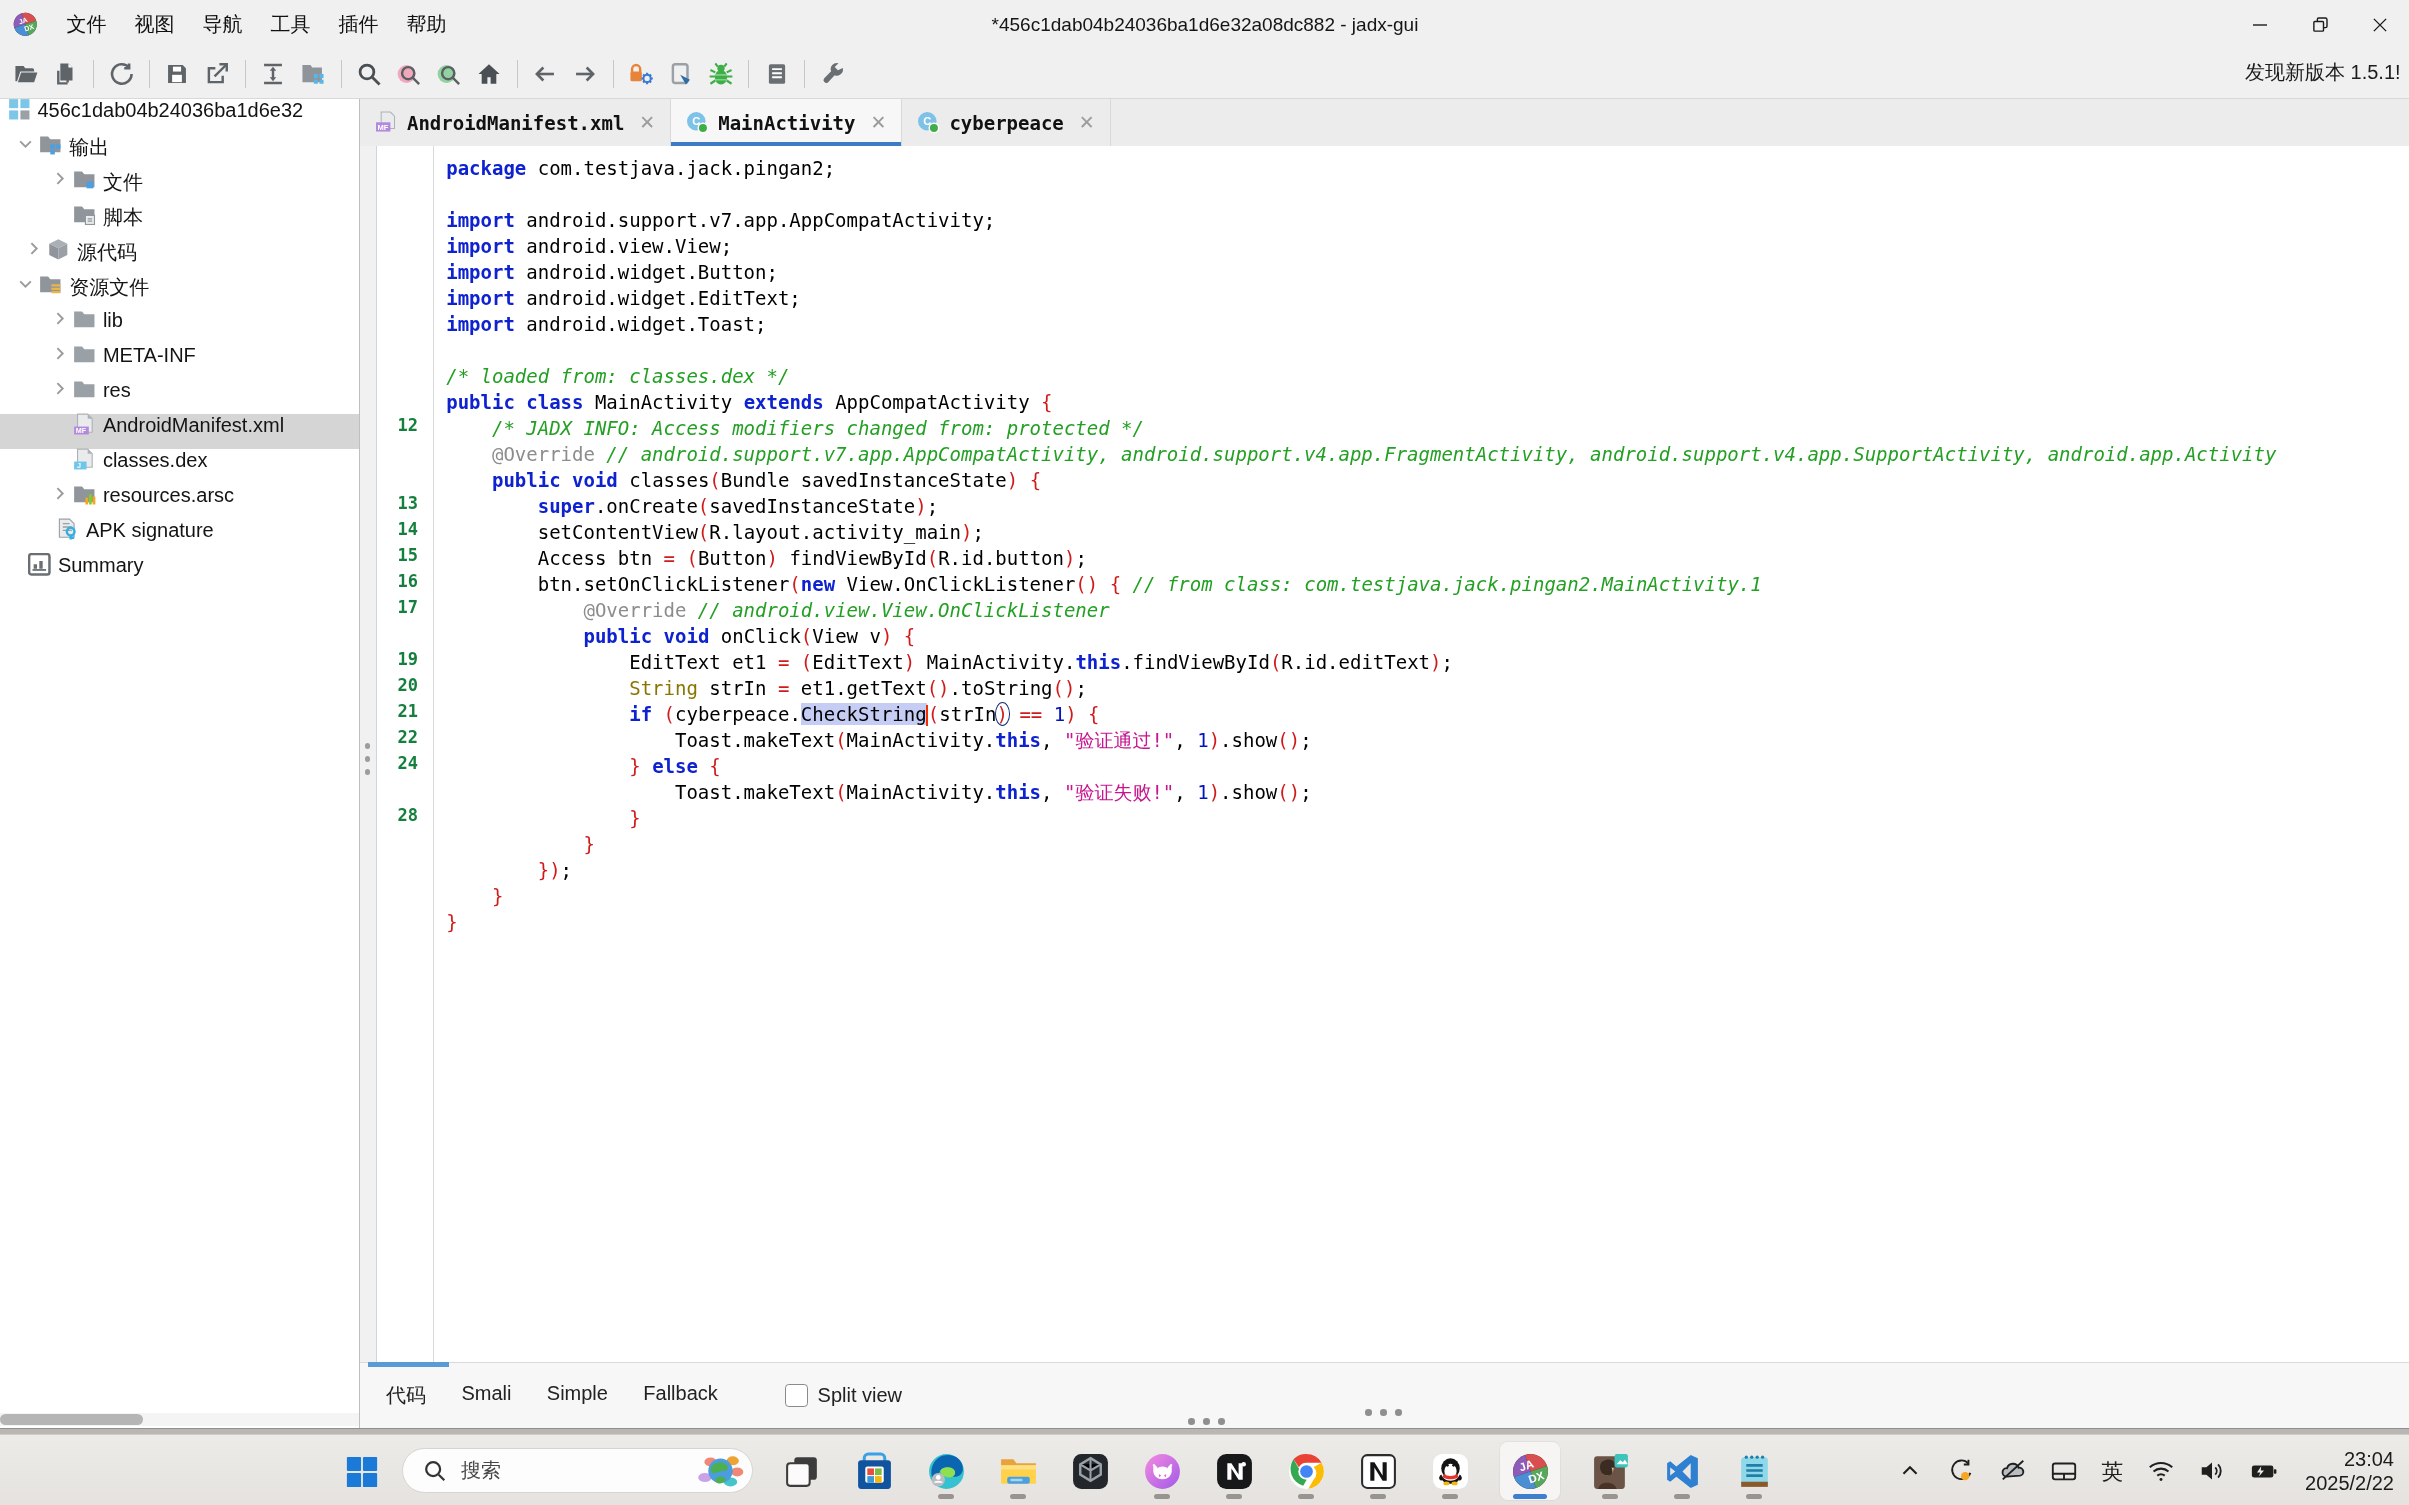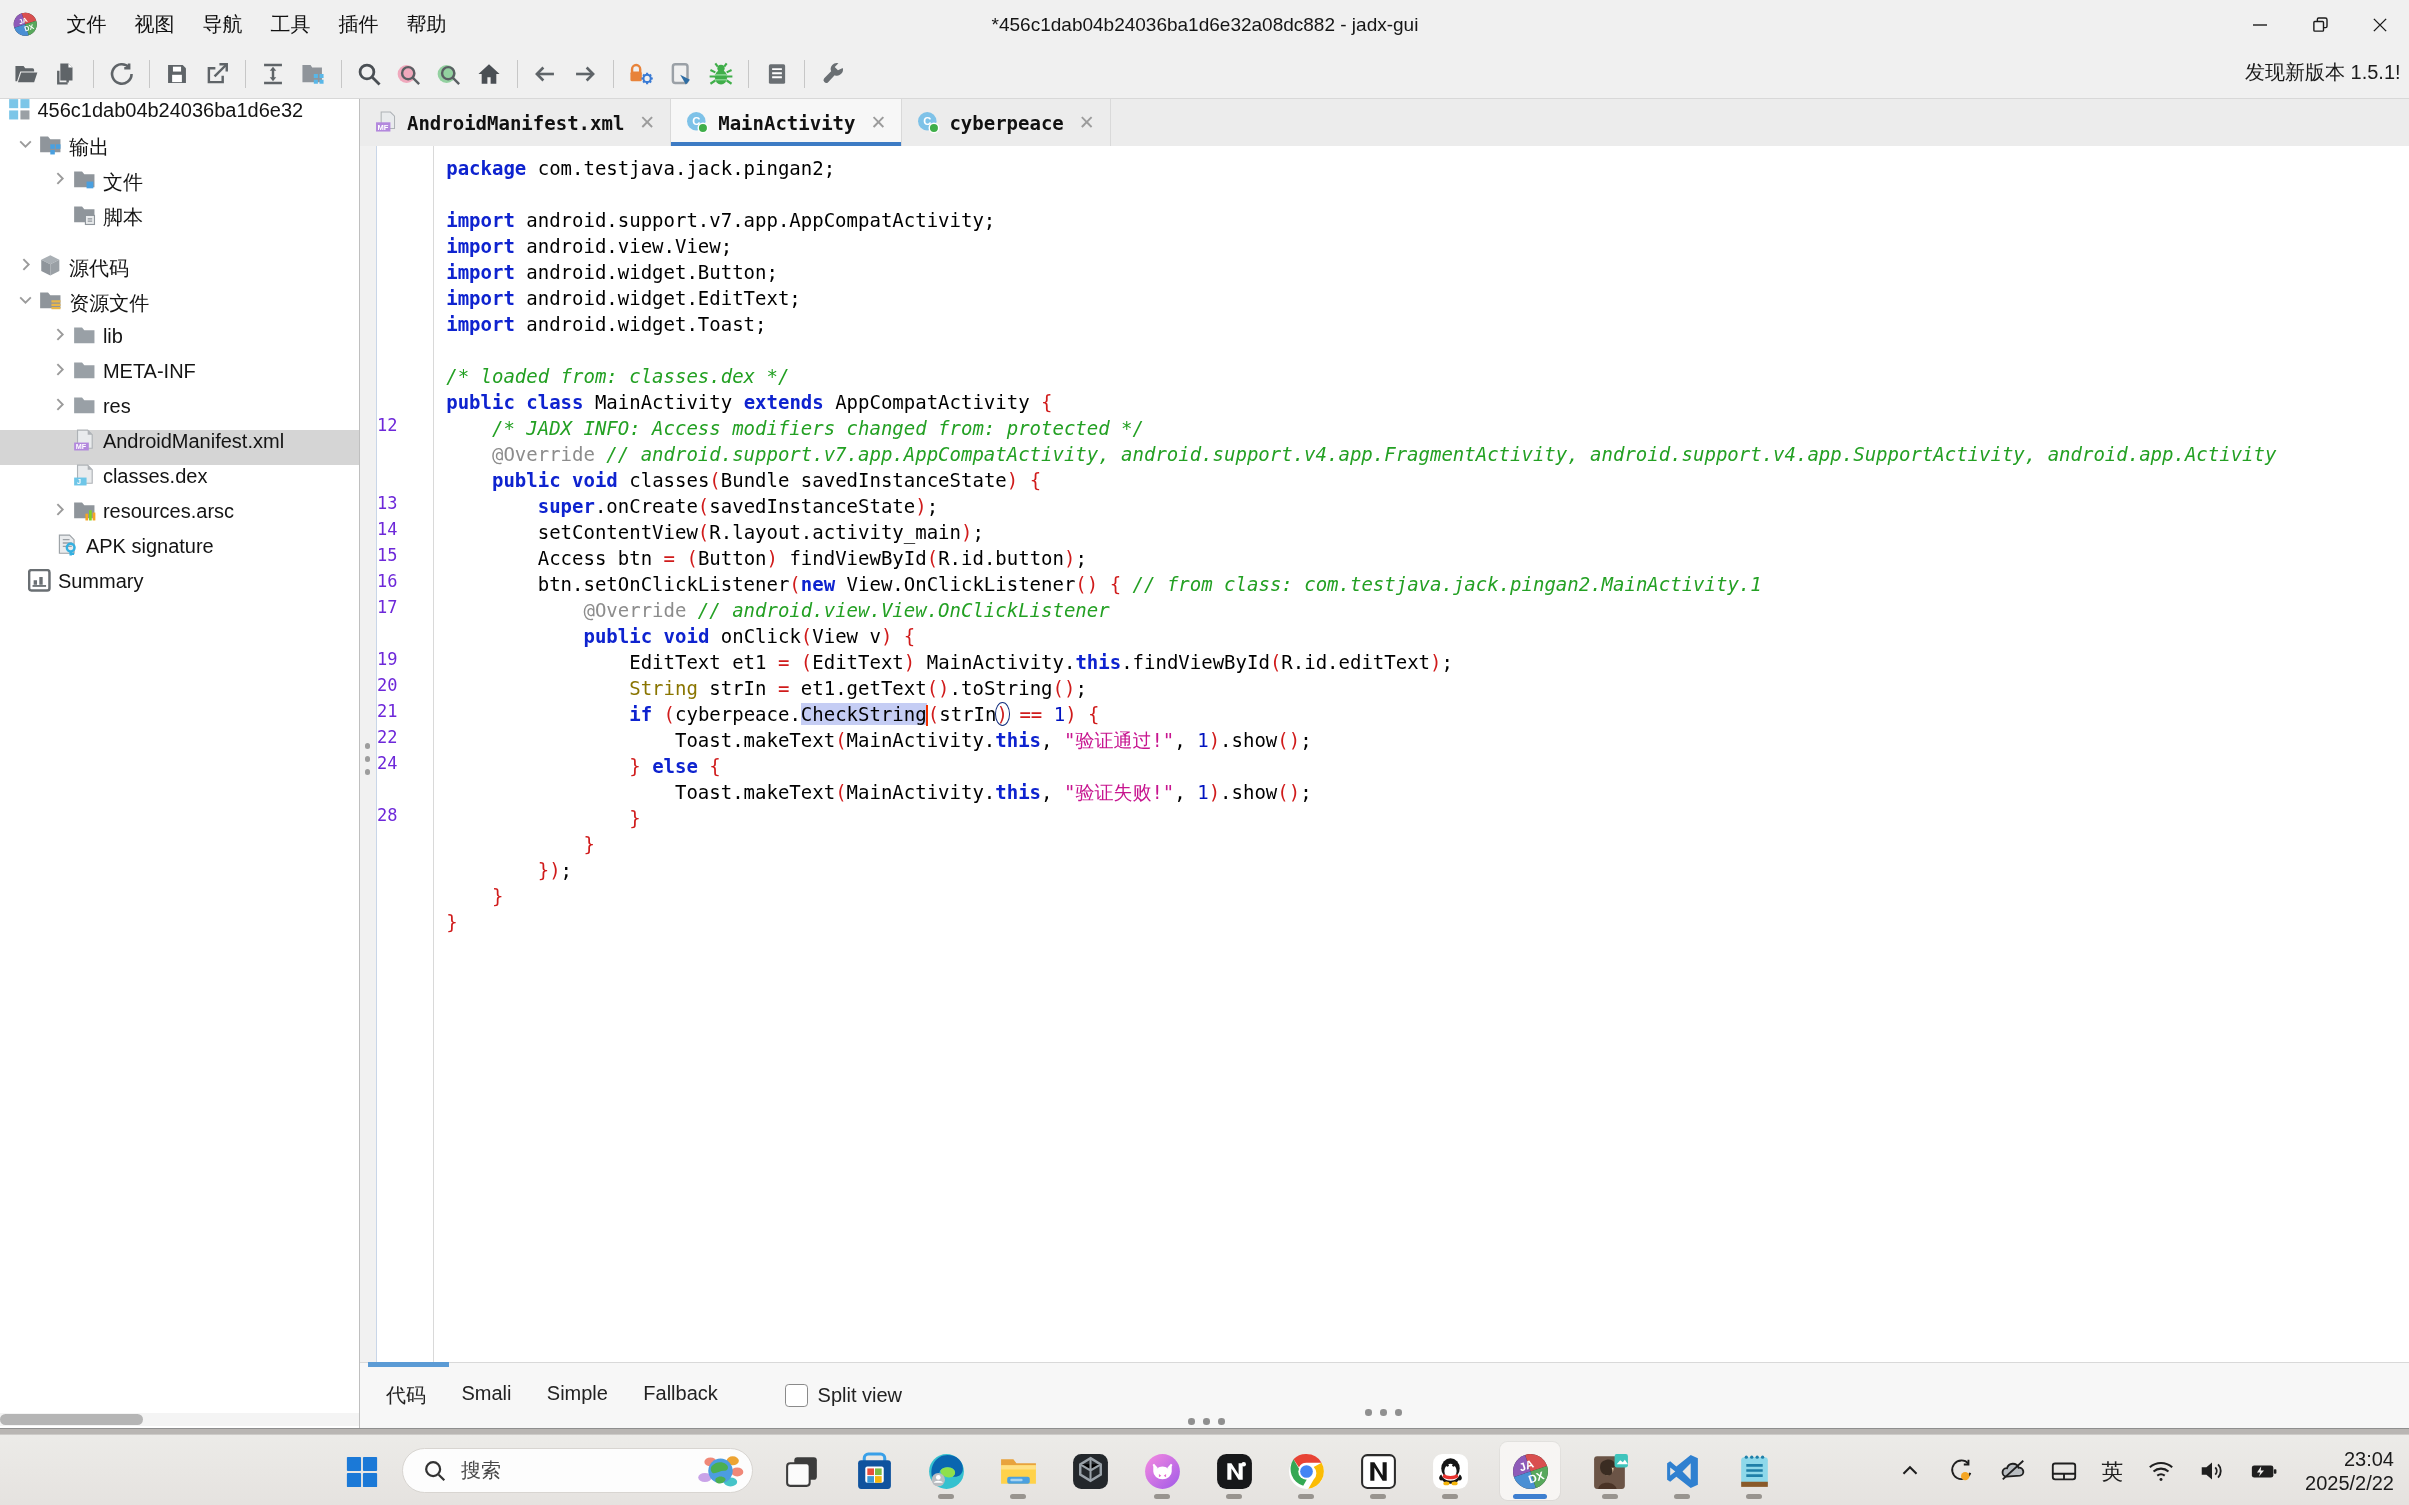--- a/index.html
+++ b/index.html
@@ -37,21 +37,21 @@
   #tabbar{position:absolute;left:0;top:0;right:0;height:47px;background:#ececec;border-bottom:0.9px solid #cfcfcf;display:flex;}
   .etab{display:flex;align-items:center;padding:0 15px;gap:9.4px;border-right:0.9px solid #d9d9d9;position:relative;box-sizing:border-box;}
   .etab .tlbl{font-family:"DejaVu Sans Mono",monospace;font-weight:bold;font-size:19px;color:#111;}
   .etab .tclose{color:#9c9c9c;font-size:19px;margin-left:5.6px;}
   .etab.active{background:#f7f7f7;}
   .etab.active::after{content:"";position:absolute;left:0;right:0;bottom:-0.9px;height:4.7px;background:#3d7bc4;}
   #codearea{position:absolute;left:0;top:47px;right:0;bottom:66px;background:#fff;display:flex;overflow:hidden;}
   #markerstrip{width:16px;background:#f1f1f1;border-right:0.9px solid #c9d6e8;position:relative;flex:0 0 auto;}
   .mdot{position:absolute;left:4.7px;width:5.6px;height:5.6px;border-radius:50%;background:#9d9d9d;}
   #gutter{width:57px;flex:0 0 auto;padding-top:8.5px;box-sizing:border-box;border-right:0.9px solid #d9d9d9;}
-  .gn{height:26px;font-family:"DejaVu Sans Mono",monospace;font-size:17px;color:#6d28d9;text-align:left;padding-right:15px;}
+  .gn{height:26px;font-family:"DejaVu Sans Mono",monospace;font-size:17px;color:#15803d;text-align:right;padding-right:15px;font-weight:bold;}
   #code{flex:1;padding:8.5px 0 0 12.2px;overflow:hidden;}
   .cl{height:26px;font-family:"DejaVu Sans Mono",monospace;font-size:19px;line-height:26px;white-space:pre;}
   .k{color:#0e23cf;font-weight:bold;}
   .d{color:#000;}
   .t{color:#8a7500;}
   .s{color:#c7148f;}
   .n{color:#0013c0;}
   .c{color:#23a023;font-style:italic;}
   .a{color:#8c8c8c;}
   .p{color:#d01b1b;}
@@ -319,21 +319,21 @@
               <span class="chev"></span>
               <span class="ticon">
                 <span style="width:22.6px;height:22.6px"><svg viewBox="0 0 20 20">
                     <path fill="#8f959b" d="M1 3h7l2 2.5h9V17H1z"></path>
                     <rect x="11" y="11" width="8" height="8" fill="#e9ebed" stroke="#8f959b"></rect>
                     <path d="M13 14h4M13 16h4" stroke="#8f959b" stroke-width="1"></path>
                   </svg></span>
               </span>
               <span class="tlabel">脚本</span>
             </div>
-            <div class="ti" style="padding-left: 11px; margin-top: 16px;">
+            <div class="ti" style="padding-left: 19px;">
               <span class="chev">
                 <span style="width:17px;height:17px"><svg viewBox="0 0 16 16" fill="none" stroke="#9b9b9b" stroke-width="1.8">
                     <path d="M6 3l5 5-5 5"></path>
                   </svg></span>
               </span>
               <span class="ticon">
                 <span style="width:22.6px;height:22.6px"><svg viewBox="0 0 20 20">
                     <path fill="#aab0b5" d="M10 1l8 4-8 4-8-4z"></path>
                     <path fill="#8f959b" d="M2 5l8 4v10l-8-4z"></path>
                     <path fill="#9aa0a5" d="M18 5l-8 4v10l8-4z"></path>

